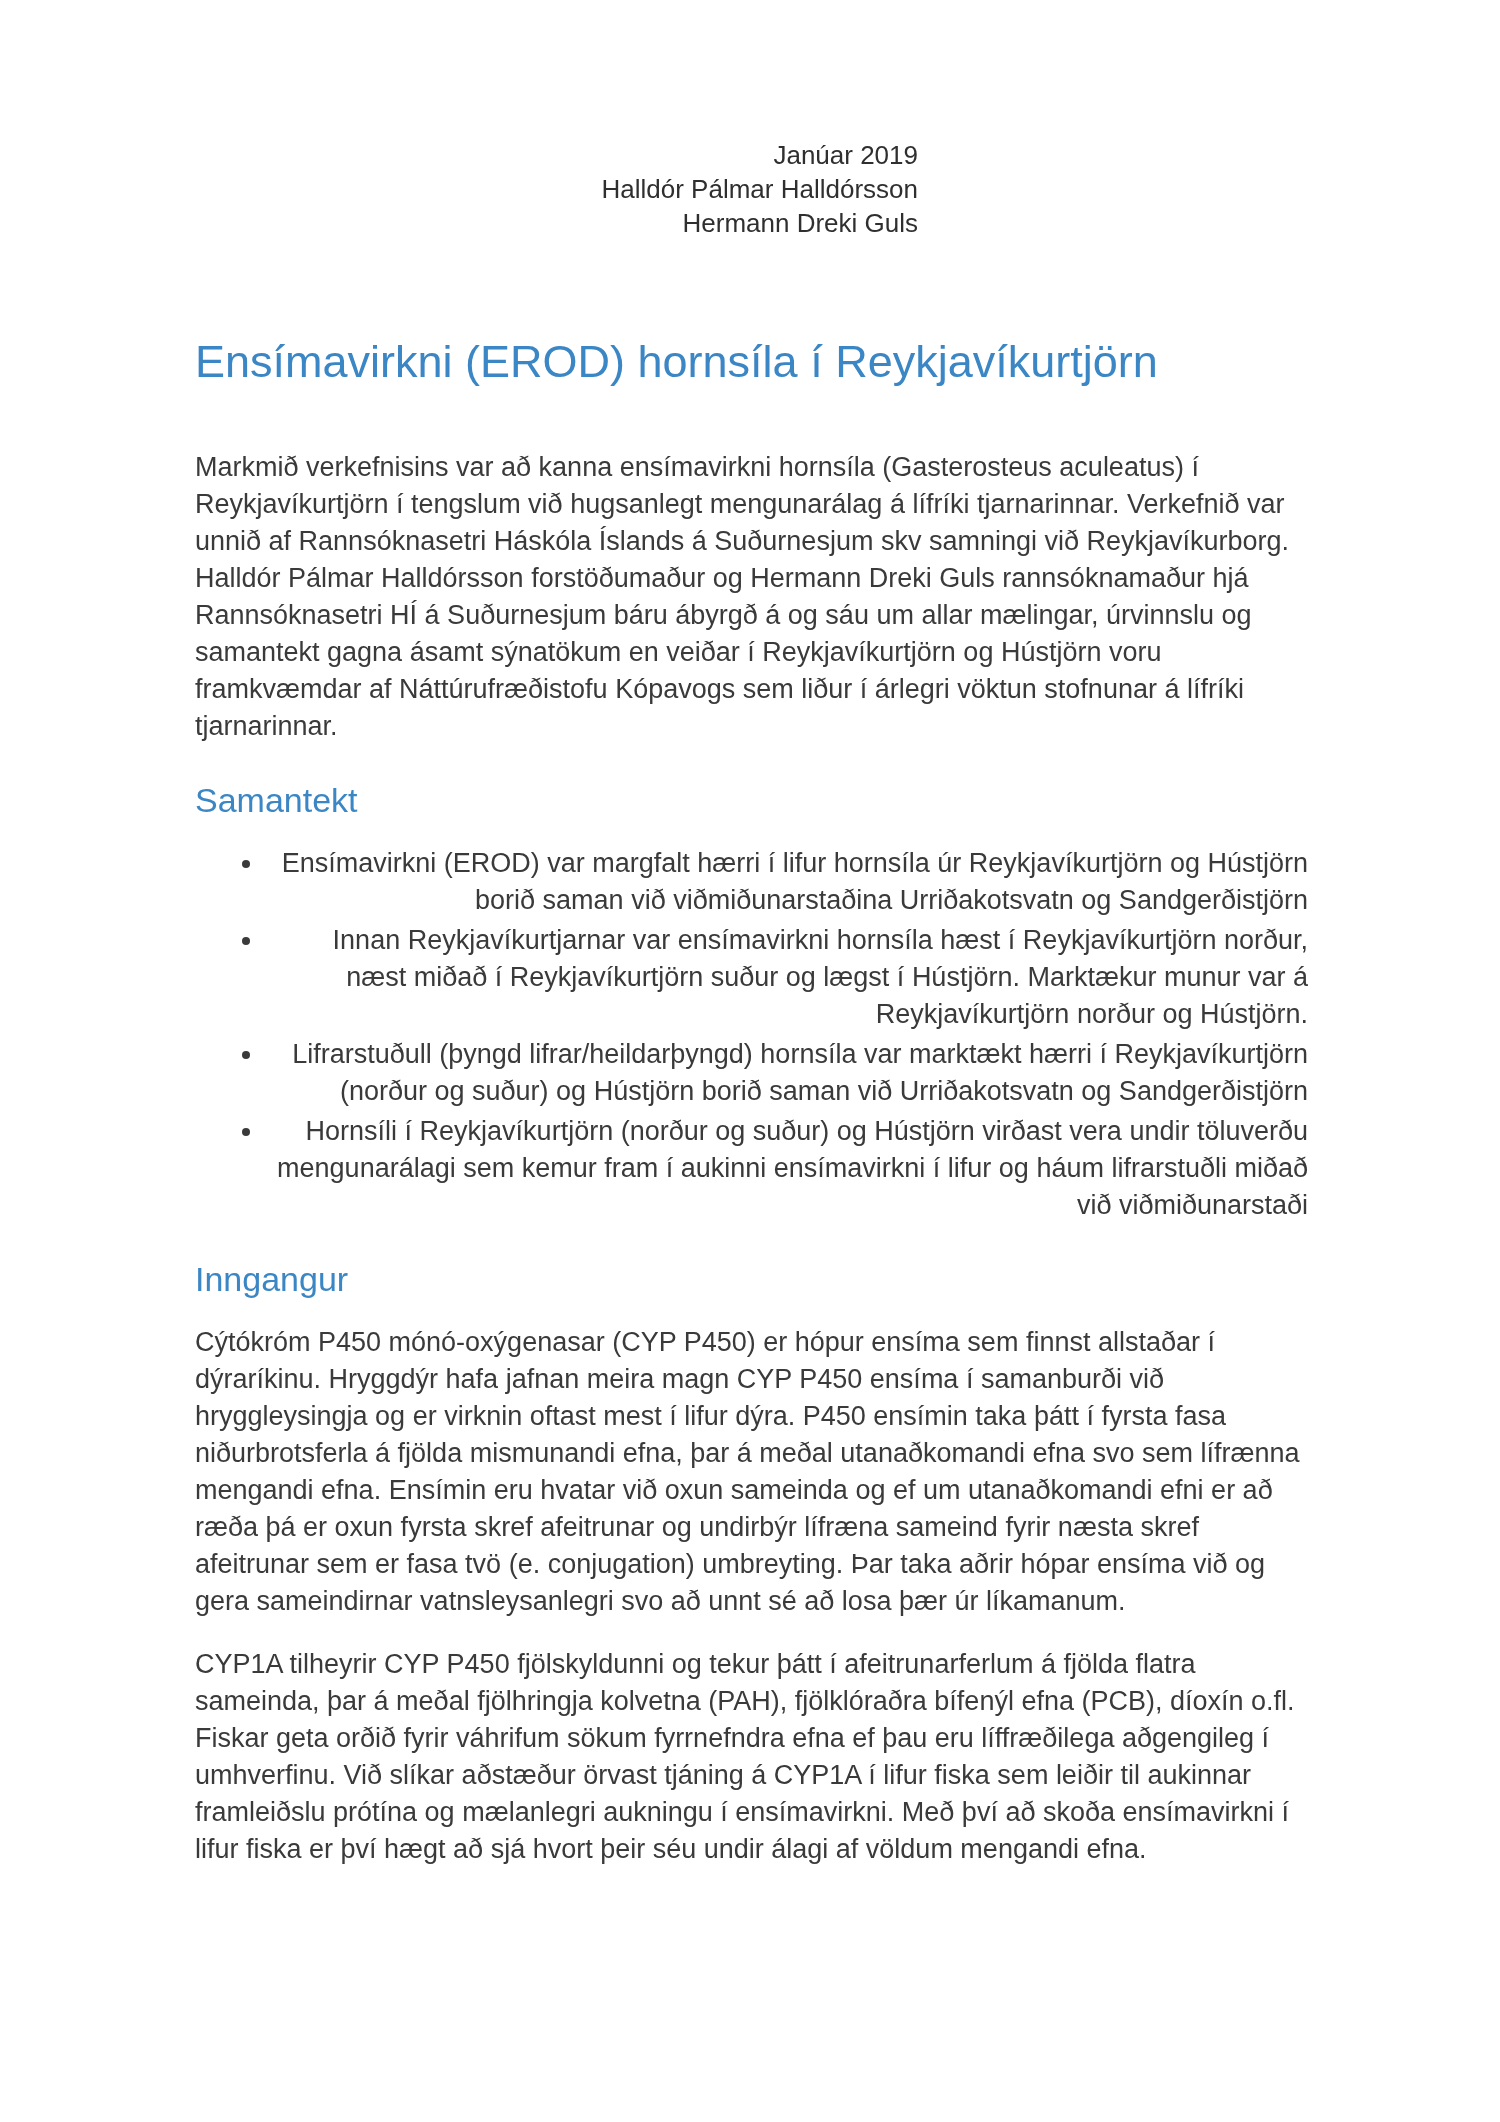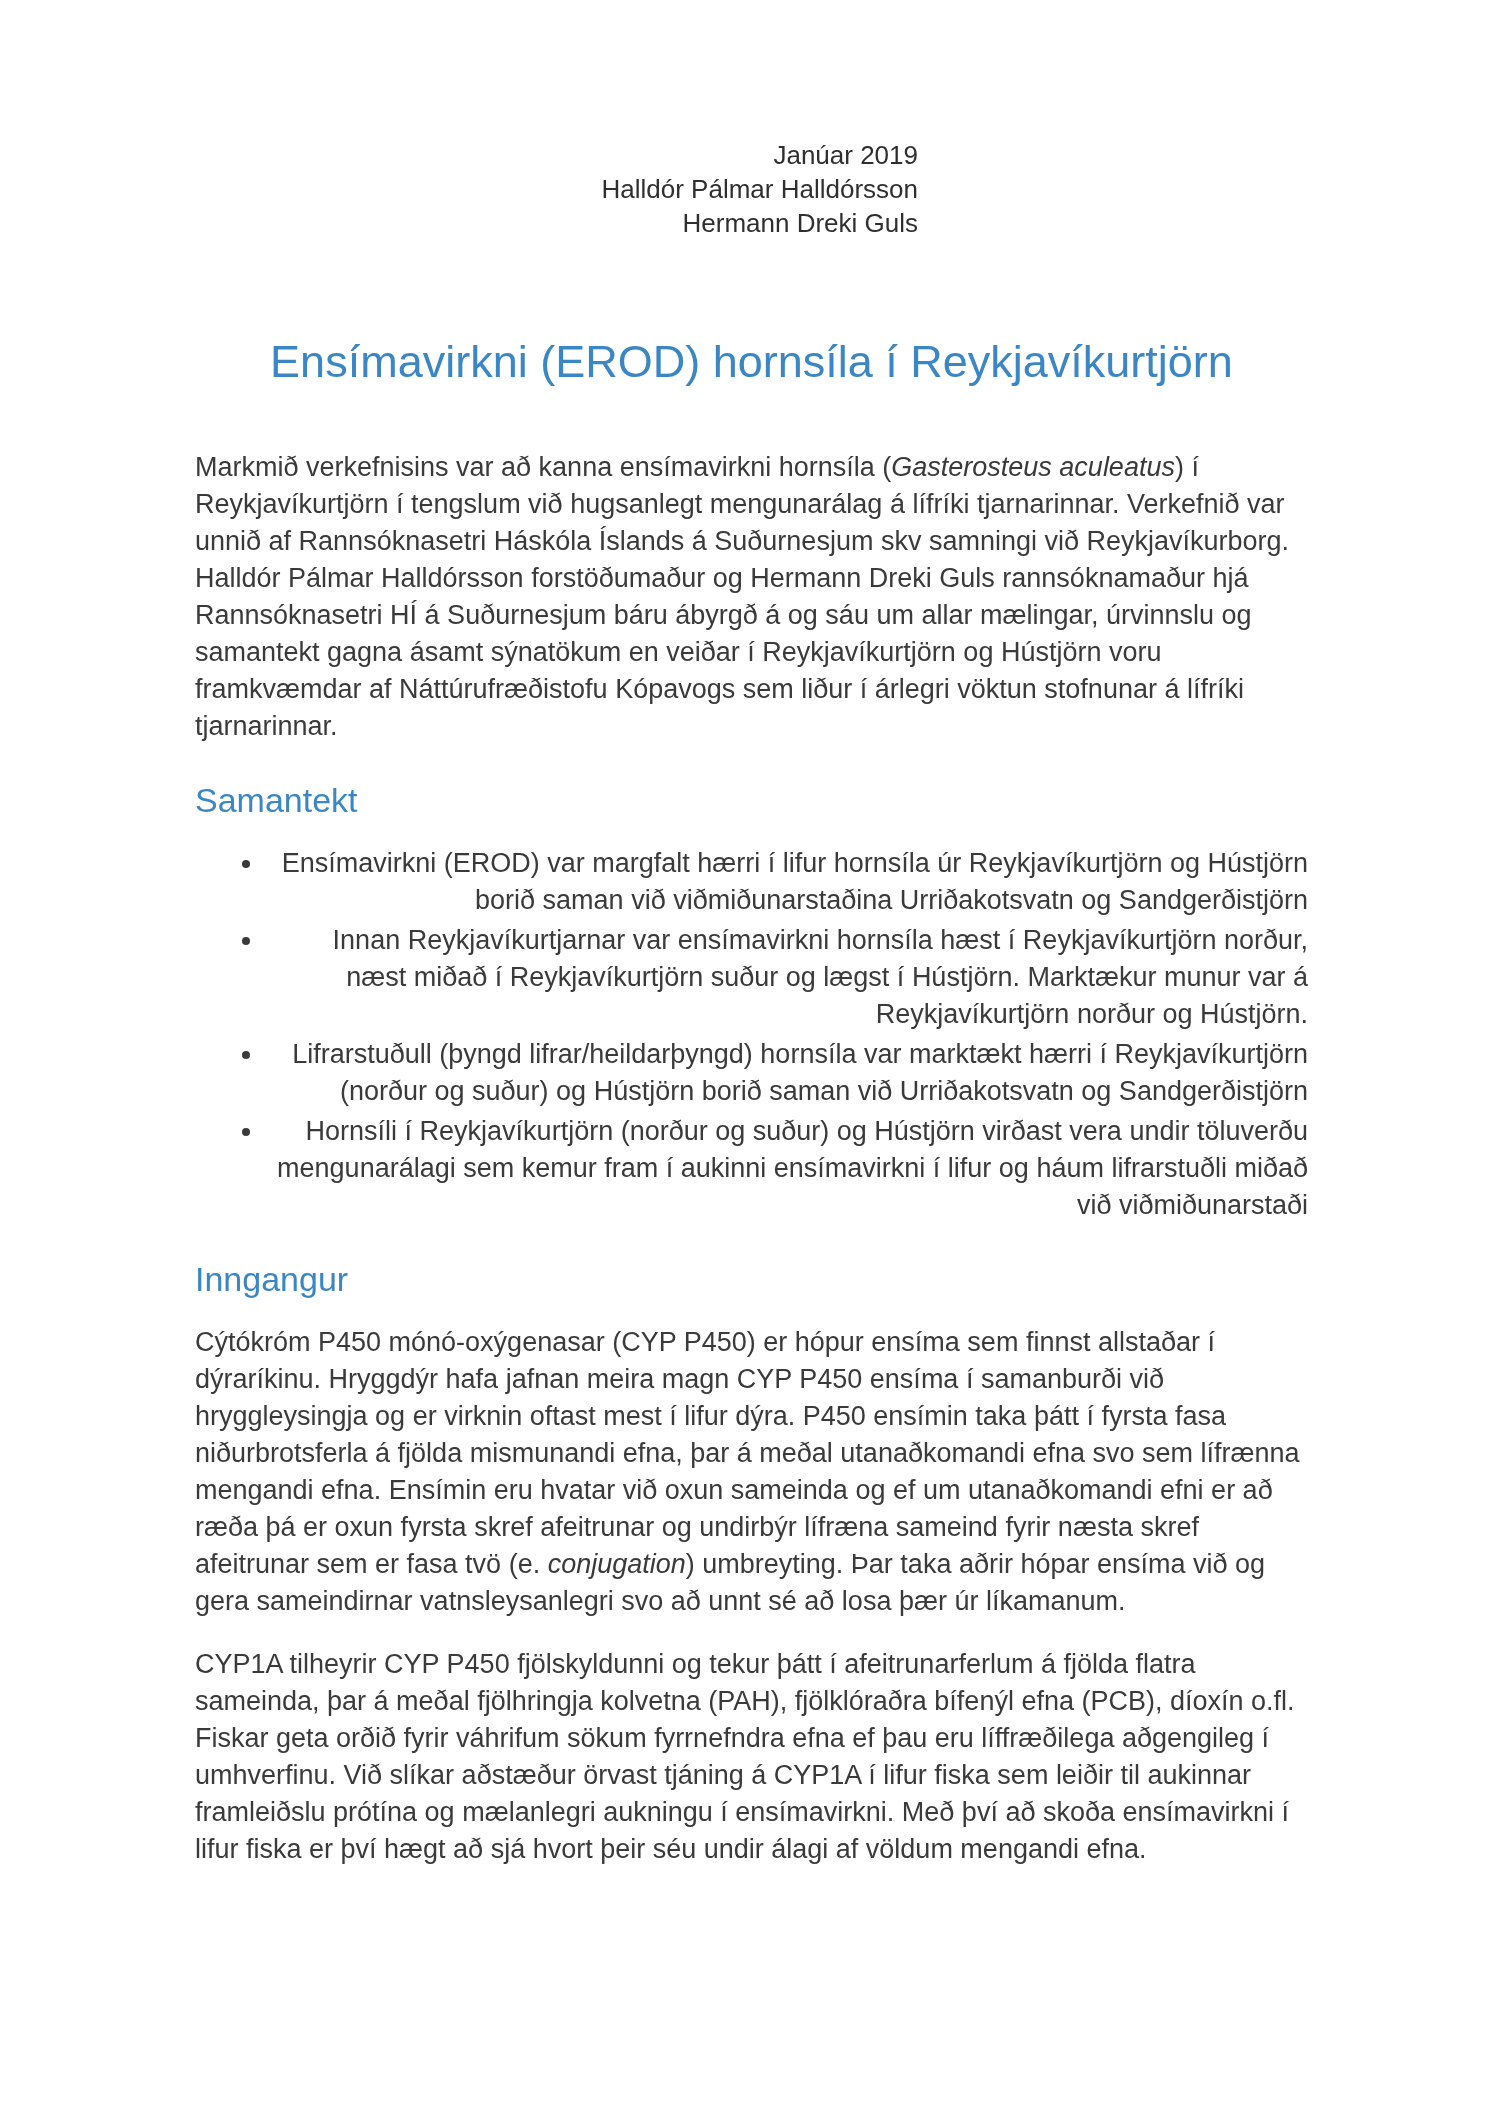--- a/index.html
+++ b/index.html
@@ -22,21 +22,20 @@
   .header-block {
     text-align: right;
     padding-right: 390px;
     font-size: 26px;
     line-height: 34px;
     color: #2f2f2f;
   }
   .header-block div { white-space: nowrap; }
 
   .doc-title {
-    text-align: center;
     color: var(--accent);
     font-size: 45px;
     line-height: 54px;
     font-weight: 400;
     margin: 95px 0 60px 0;
   }
 
   .para {
     font-size: 27px;
     line-height: 37px;
@@ -58,21 +57,21 @@
     list-style: disc;
   }
   ul.bullets li {
     font-size: 27px;
     line-height: 37px;
     margin: 0 0 3px 0;
     padding-left: 4px;
     text-align: right;
   }
 
-  .it { font-style: italic; }
+  .it { }
 </style>
 </head>
 <body>
 
 <div class="page">
 
   <div class="header-block">
     <div>Janúar 2019</div>
     <div>Halldór Pálmar Halldórsson</div>
     <div>Hermann Dreki Guls</div>

